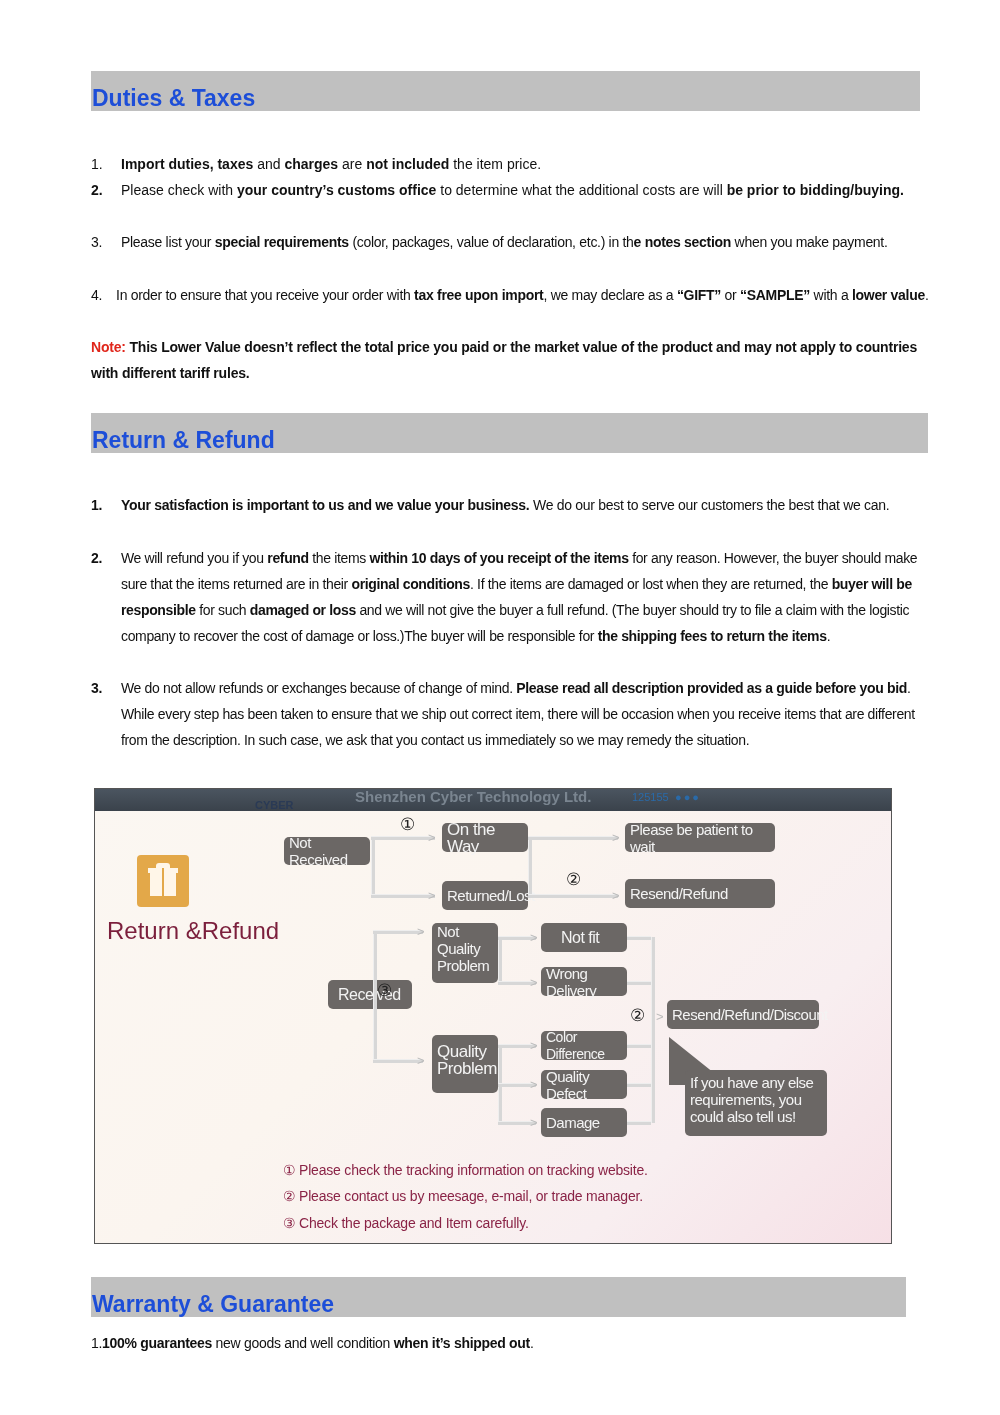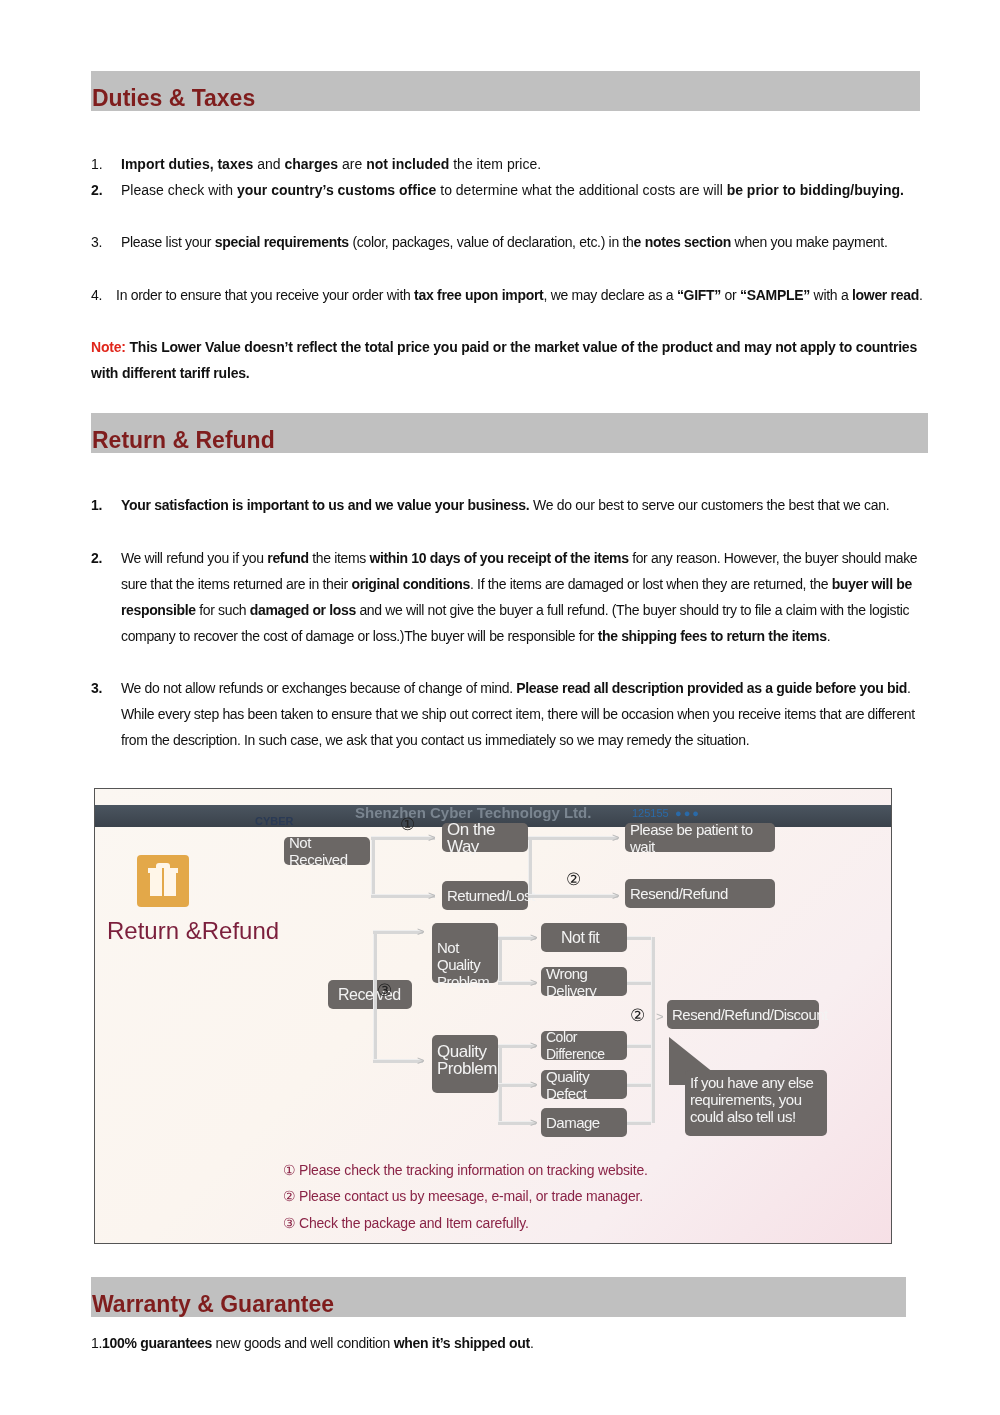--- a/index.html
+++ b/index.html
@@ -5,35 +5,35 @@
   html, body { margin: 0; padding: 0; background: #ffffff; }
   body {
     width: 1000px; height: 1415px; position: relative; overflow: hidden;
     font-family: "Liberation Sans", sans-serif; color: #111;
   }
   .section-bar {
     position: absolute; left: 91px; height: 40px; background: #c0c0c0;
   }
   .section-bar h2 {
     margin: 0; position: absolute; left: 1px; bottom: 0px;
-    font-size: 23px; font-weight: bold; color: #7f1d1d; line-height: 26px;
+    font-size: 23px; font-weight: bold; color: #1d4ed8; line-height: 26px;
   }
   .num { position: absolute; left: 0; }
   .item { position: absolute; left: 91px; width: 840px; font-size: 14px; line-height: 26px; }
   .item .txt { display: block; margin-left: 30px; }
   .note-red { color: #e0261b; font-weight: bold; }
 
   
   .diagram {
     position: absolute; left: 94px; top: 788px; width: 798px; height: 456px;
     border: 1px solid #555; box-sizing: border-box; overflow: hidden;
     background: linear-gradient(135deg, #fbf7f2 0%, #fbf5ef 40%, #f8eef0 75%, #f6e0e6 100%);
   }
   .dg-titlebar {
-    position: absolute; left: 0; top: 16px; width: 100%; height: 22px;
+    position: absolute; left: 0; top: 0; width: 100%; height: 22px;
     background: linear-gradient(#4b5560, #3a424b);
     padding-left: 24px;
   }
   .dg-title {
     position: absolute; left: 260px; top: 0px; font-size: 15px; font-weight: bold;
     color: #7a8590; line-height: 16px;
   }
   .dg-phone { position: absolute; left: 537px; top: 2px; font-size: 11px; color: #2a6aa8; }
   .dg-dots { position: absolute; left: 580px; top: 2px; font-size: 11px; color: #2a6aa8; letter-spacing: 2px; }
   .dg-logo { position: absolute; left: 160px; top: 10px; font-size: 11px; font-weight: bold; color: #2a3a55; }
@@ -48,21 +48,21 @@
   .gift .rib { position: absolute; left: 25px; top: 13px; width: 2px; height: 28px; background: #e3a849; }
   .gift .bow { position: absolute; left: 19px; top: 8px; width: 14px; height: 5px; background: #fff6e8; border-radius: 3px 3px 0 0; }
   .dg-brand { position: absolute; left: 12px; top: 128px; font-size: 24px; color: #7b1f3c; }
 
   .node {
     position: absolute; background: #6b6765; color: #f3f3f3;
     border-radius: 5px; font-size: 15px; line-height: 17px;
     padding: 0 5px; box-sizing: border-box; letter-spacing: -0.5px;
     display: flex; align-items: center;
   }
-  .node.ml { align-items: flex-start; padding-top: 16px; }
+  .node.ml { align-items: flex-start; padding-top: 0; }
   .line-h { position: absolute; height: 3px; background: #d7d7d7; border-top: 1px solid #eee; }
   .line-v { position: absolute; width: 3px; background: #d7d7d7; border-left: 1px solid #eee; }
   .arrow { position: absolute; font-size: 13px; color: #bbb; line-height: 13px; }
   .circ { position: absolute; font-size: 17px; color: #222; line-height: 17px; }
   .legend { position: absolute; left: 188px; font-size: 14px; color: #8a2346; line-height: 16px; letter-spacing: -0.2px; }
   .bubble-tail {
     position: absolute; left: 574px; top: 248px; width: 0; height: 0;
     border-left: 0 solid transparent; border-right: 60px solid transparent;
     border-top: 0; border-bottom: 48px solid #6b6765;
   }
@@ -80,21 +80,21 @@
 </div>
 <div class="item" style="top:177px;">
   <span class="num" style="font-weight:bold">2.</span>
   <span class="txt rich"><span>Please check with </span><b>your country’s customs office</b><span> to determine what the additional costs are will </span><b>be prior to bidding/buying.</b></span>
 </div>
 <div class="item" style="top:229px; letter-spacing:-0.3px;">
   <span class="num">3.</span>
   <span class="txt rich"><span>Please list your </span><b>special requirements</b><span> (color, packages, value of declaration, etc.) in th</span><b>e notes section</b><span> when you make payment.</span></span>
 </div>
 <div class="item" style="top:282px; letter-spacing:-0.3px;">
-  <span style="margin-right:14px;">4.</span><span class="rich"><span>In order to ensure that you receive your order with </span><b>tax free upon import</b><span>, we may declare as a </span><b>“GIFT”</b><span> or </span><b>“SAMPLE”</b><span> with a </span><b>lower read</b><span>.</span></span>
+  <span style="margin-right:14px;">4.</span><span class="rich"><span>In order to ensure that you receive your order with </span><b>tax free upon import</b><span>, we may declare as a </span><b>“GIFT”</b><span> or </span><b>“SAMPLE”</b><span> with a </span><b>lower value</b><span>.</span></span>
 </div>
 <div class="item" style="top:334px; font-weight:bold; letter-spacing:-0.2px;">
   <span class="note-red">Note:</span><span> This Lower Value doesn’t reflect the total price you paid or the market value of the product and may not apply to countries with different tariff rules.</span>
 </div>
 
 <div class="section-bar" style="top:413px; width:837px;">
   <h2>Return &amp; Refund</h2>
 </div>
 
 <div class="item" style="top:492px; letter-spacing:-0.3px;">

